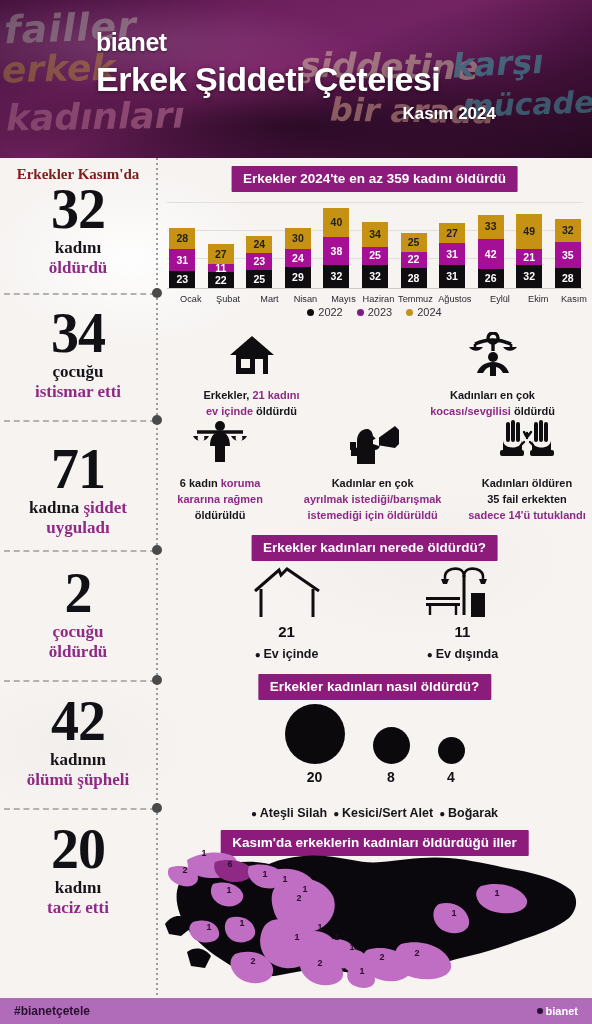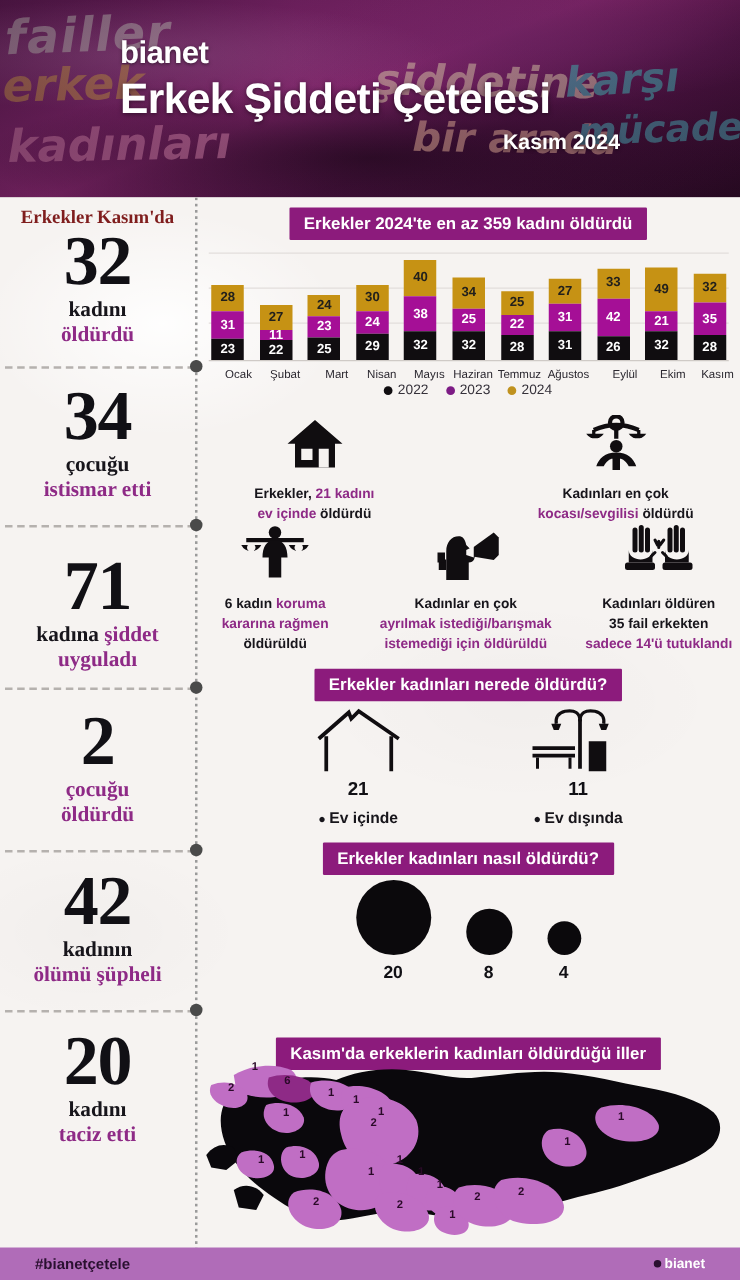--- a/index.html
+++ b/index.html
@@ -196,21 +196,21 @@
 
   
   .map-wrap { position: absolute; left: 0; top: 682px; width: 435px; height: 150px; }
 
   
   .footer {
     position: absolute; left: 0; bottom: 0;
     width: 592px; height: 26px;
     background: #b06cb8;
     display: flex; align-items: center; justify-content: space-between;
-    padding: 0 28px;
+    padding: 0 14px;
   }
   .footer .tag { font-size: 12px; font-weight: bold; color: #2a1030; }
   .footer .brand { font-size: 11px; font-weight: bold; color: #ffffff; display: inline-flex; align-items: center; gap: 3px; }
   .footer .brand .bdot { width: 6px; height: 6px; border-radius: 50%; background: #2a1030; display: inline-block; }
 </style>
 </head>
 <body>
 
 <div id="page">
 
@@ -548,20 +548,21 @@
           </div>
           <div class="hcard">
             <div class="circle" style="width: 37px; height: 37px;"></div>
             <div class="hnum">8</div>
           </div>
           <div class="hcard">
             <div class="circle" style="width: 27px; height: 27px;"></div>
             <div class="hnum">4</div>
           </div>
         </div>
+      <div class="how-legend" id="how-legend" style="top:648px"><span>Ateşli Silah</span><span>Kesici/Sert Alet</span><span>Boğarak</span></div>
 
       <div class="pill" style="top:672px">Kasım'da erkeklerin kadınları öldürdüğü iller</div>
       <div class="map-wrap">
         <svg width="435" height="150" viewBox="0 0 435 150" aria-hidden="true">
           <g>
             <path d="M22 44 C28 36 40 30 58 26 C74 22 96 20 112 24 C126 18 146 14 168 16
                      C190 18 206 24 224 22 C244 20 268 16 292 18 C316 20 338 26 360 30
                      C382 34 402 40 414 50 C422 58 420 70 412 78 C400 88 382 94 364 100
                      C348 106 330 112 312 116 C294 120 278 126 260 130 C242 134 222 136 204 134
                      C186 132 170 128 152 130 C134 132 118 138 102 136 C86 134 74 126 62 118

